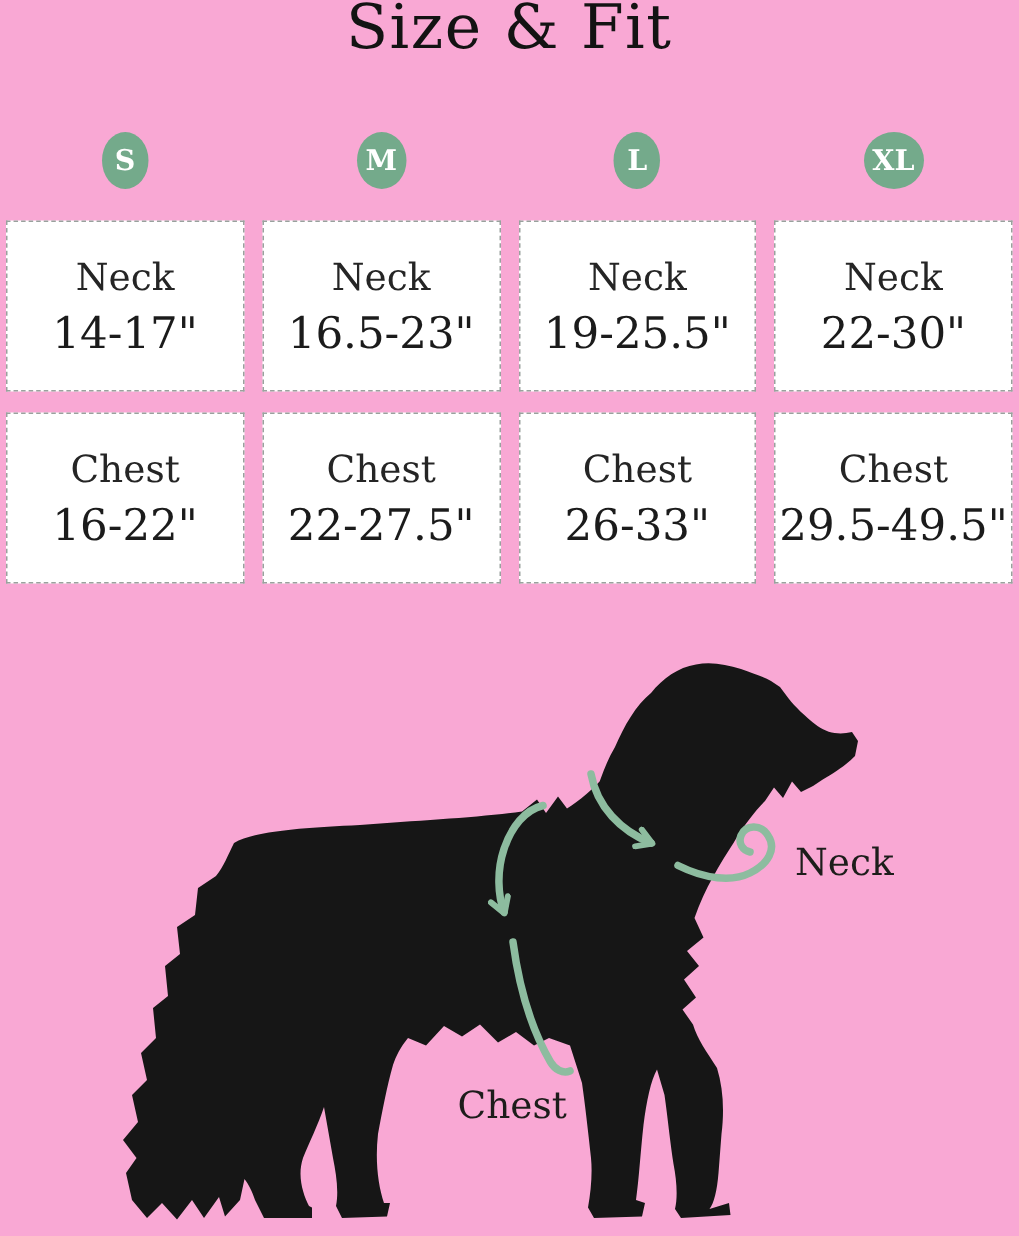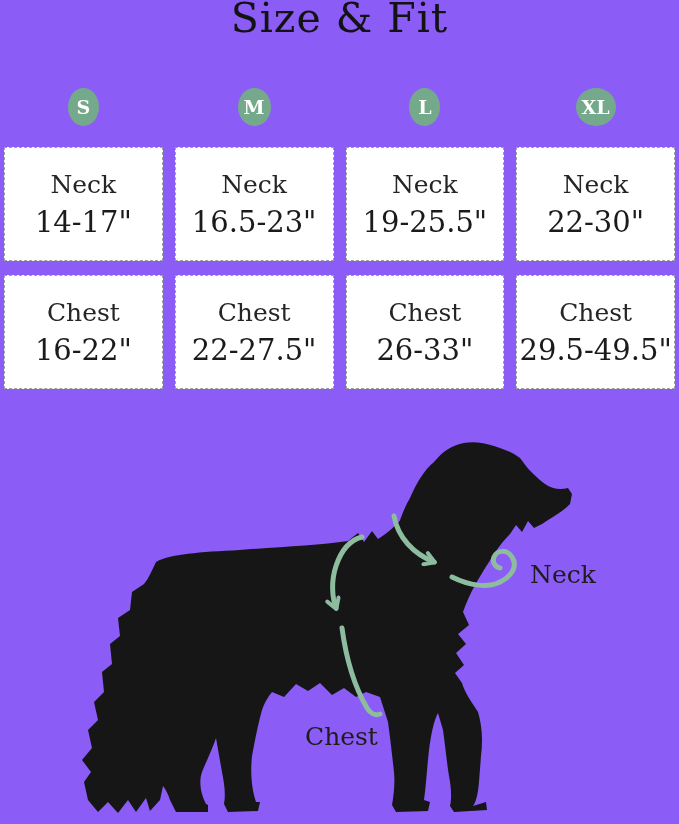--- a/index.html
+++ b/index.html
@@ -1,19 +1,19 @@
 <!DOCTYPE html>
 <html><head>
 <meta charset="utf-8">
 <style>
   html,body{margin:0;padding:0;background:#ffffff;}
   .page{
     position:relative;
     width:679px;height:824px;
-    background:#8b5cf6;
+    background:#f9a8d4;
     font-family:"DejaVu Serif","Liberation Serif",serif;
     overflow:hidden;
     text-decoration:underline;
   }
   .title{
     position:absolute;top:-6px;left:0;right:0;
     margin:0;text-align:center;
     font-size:41px;font-weight:normal;color:#131313;
     letter-spacing:1px;
   }

